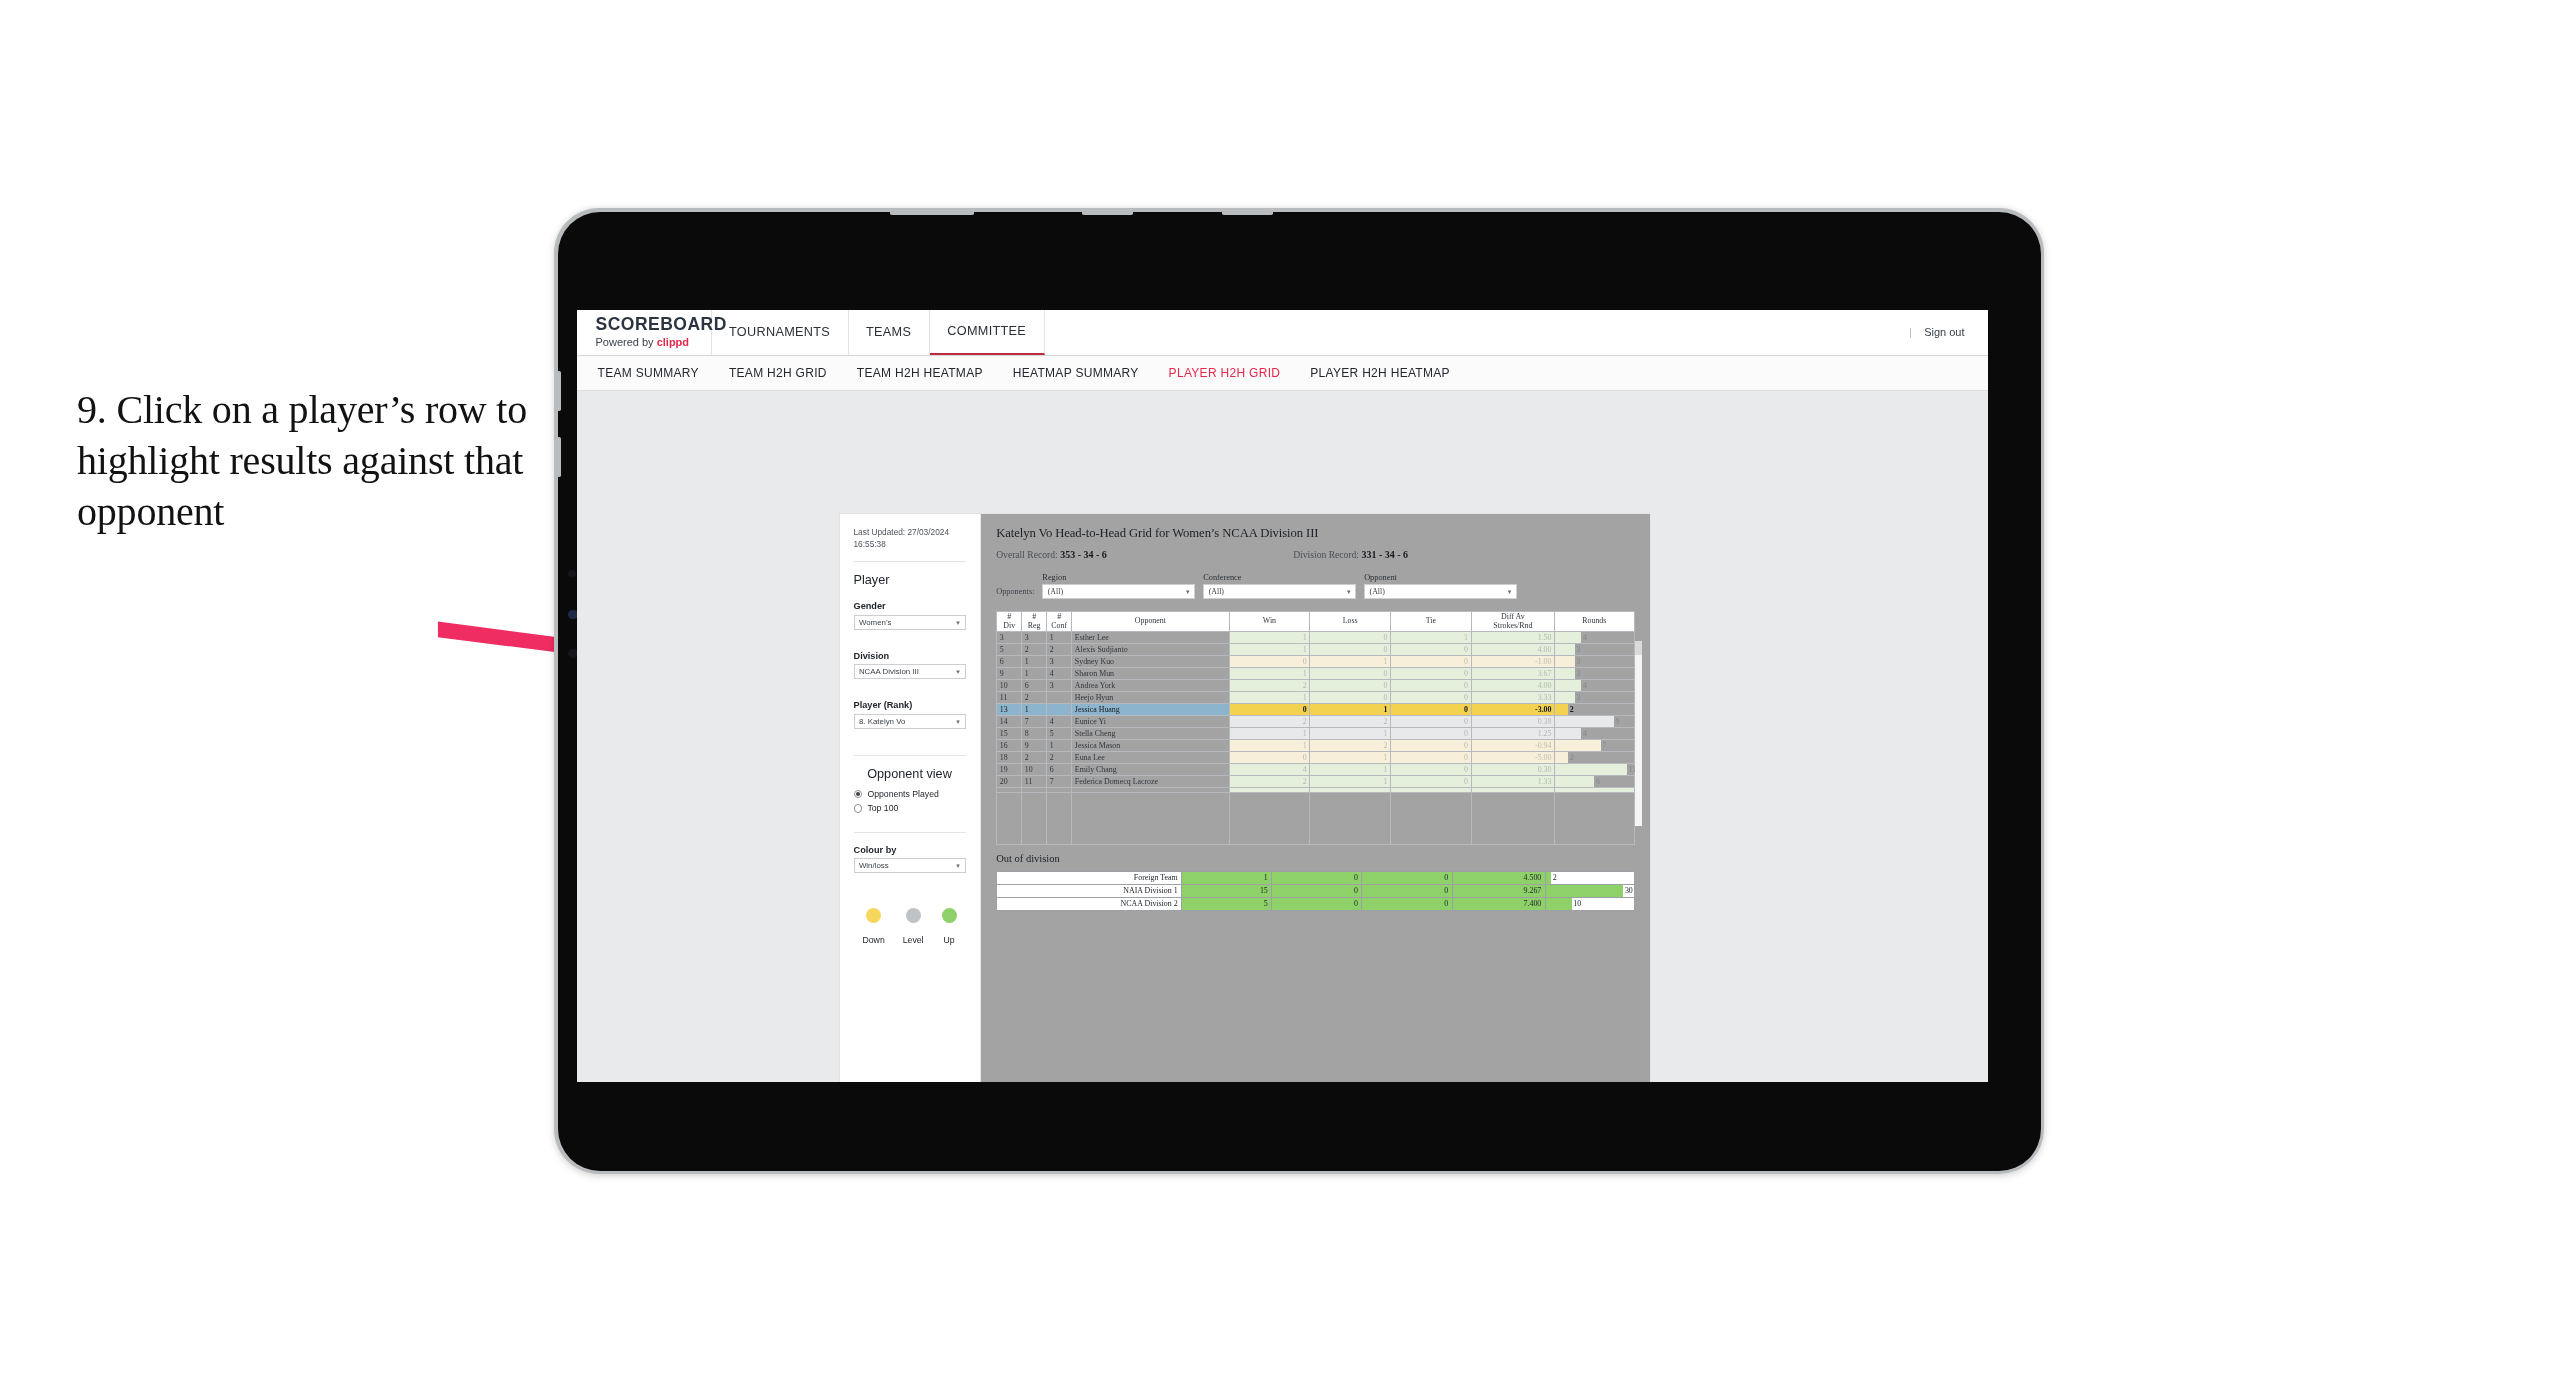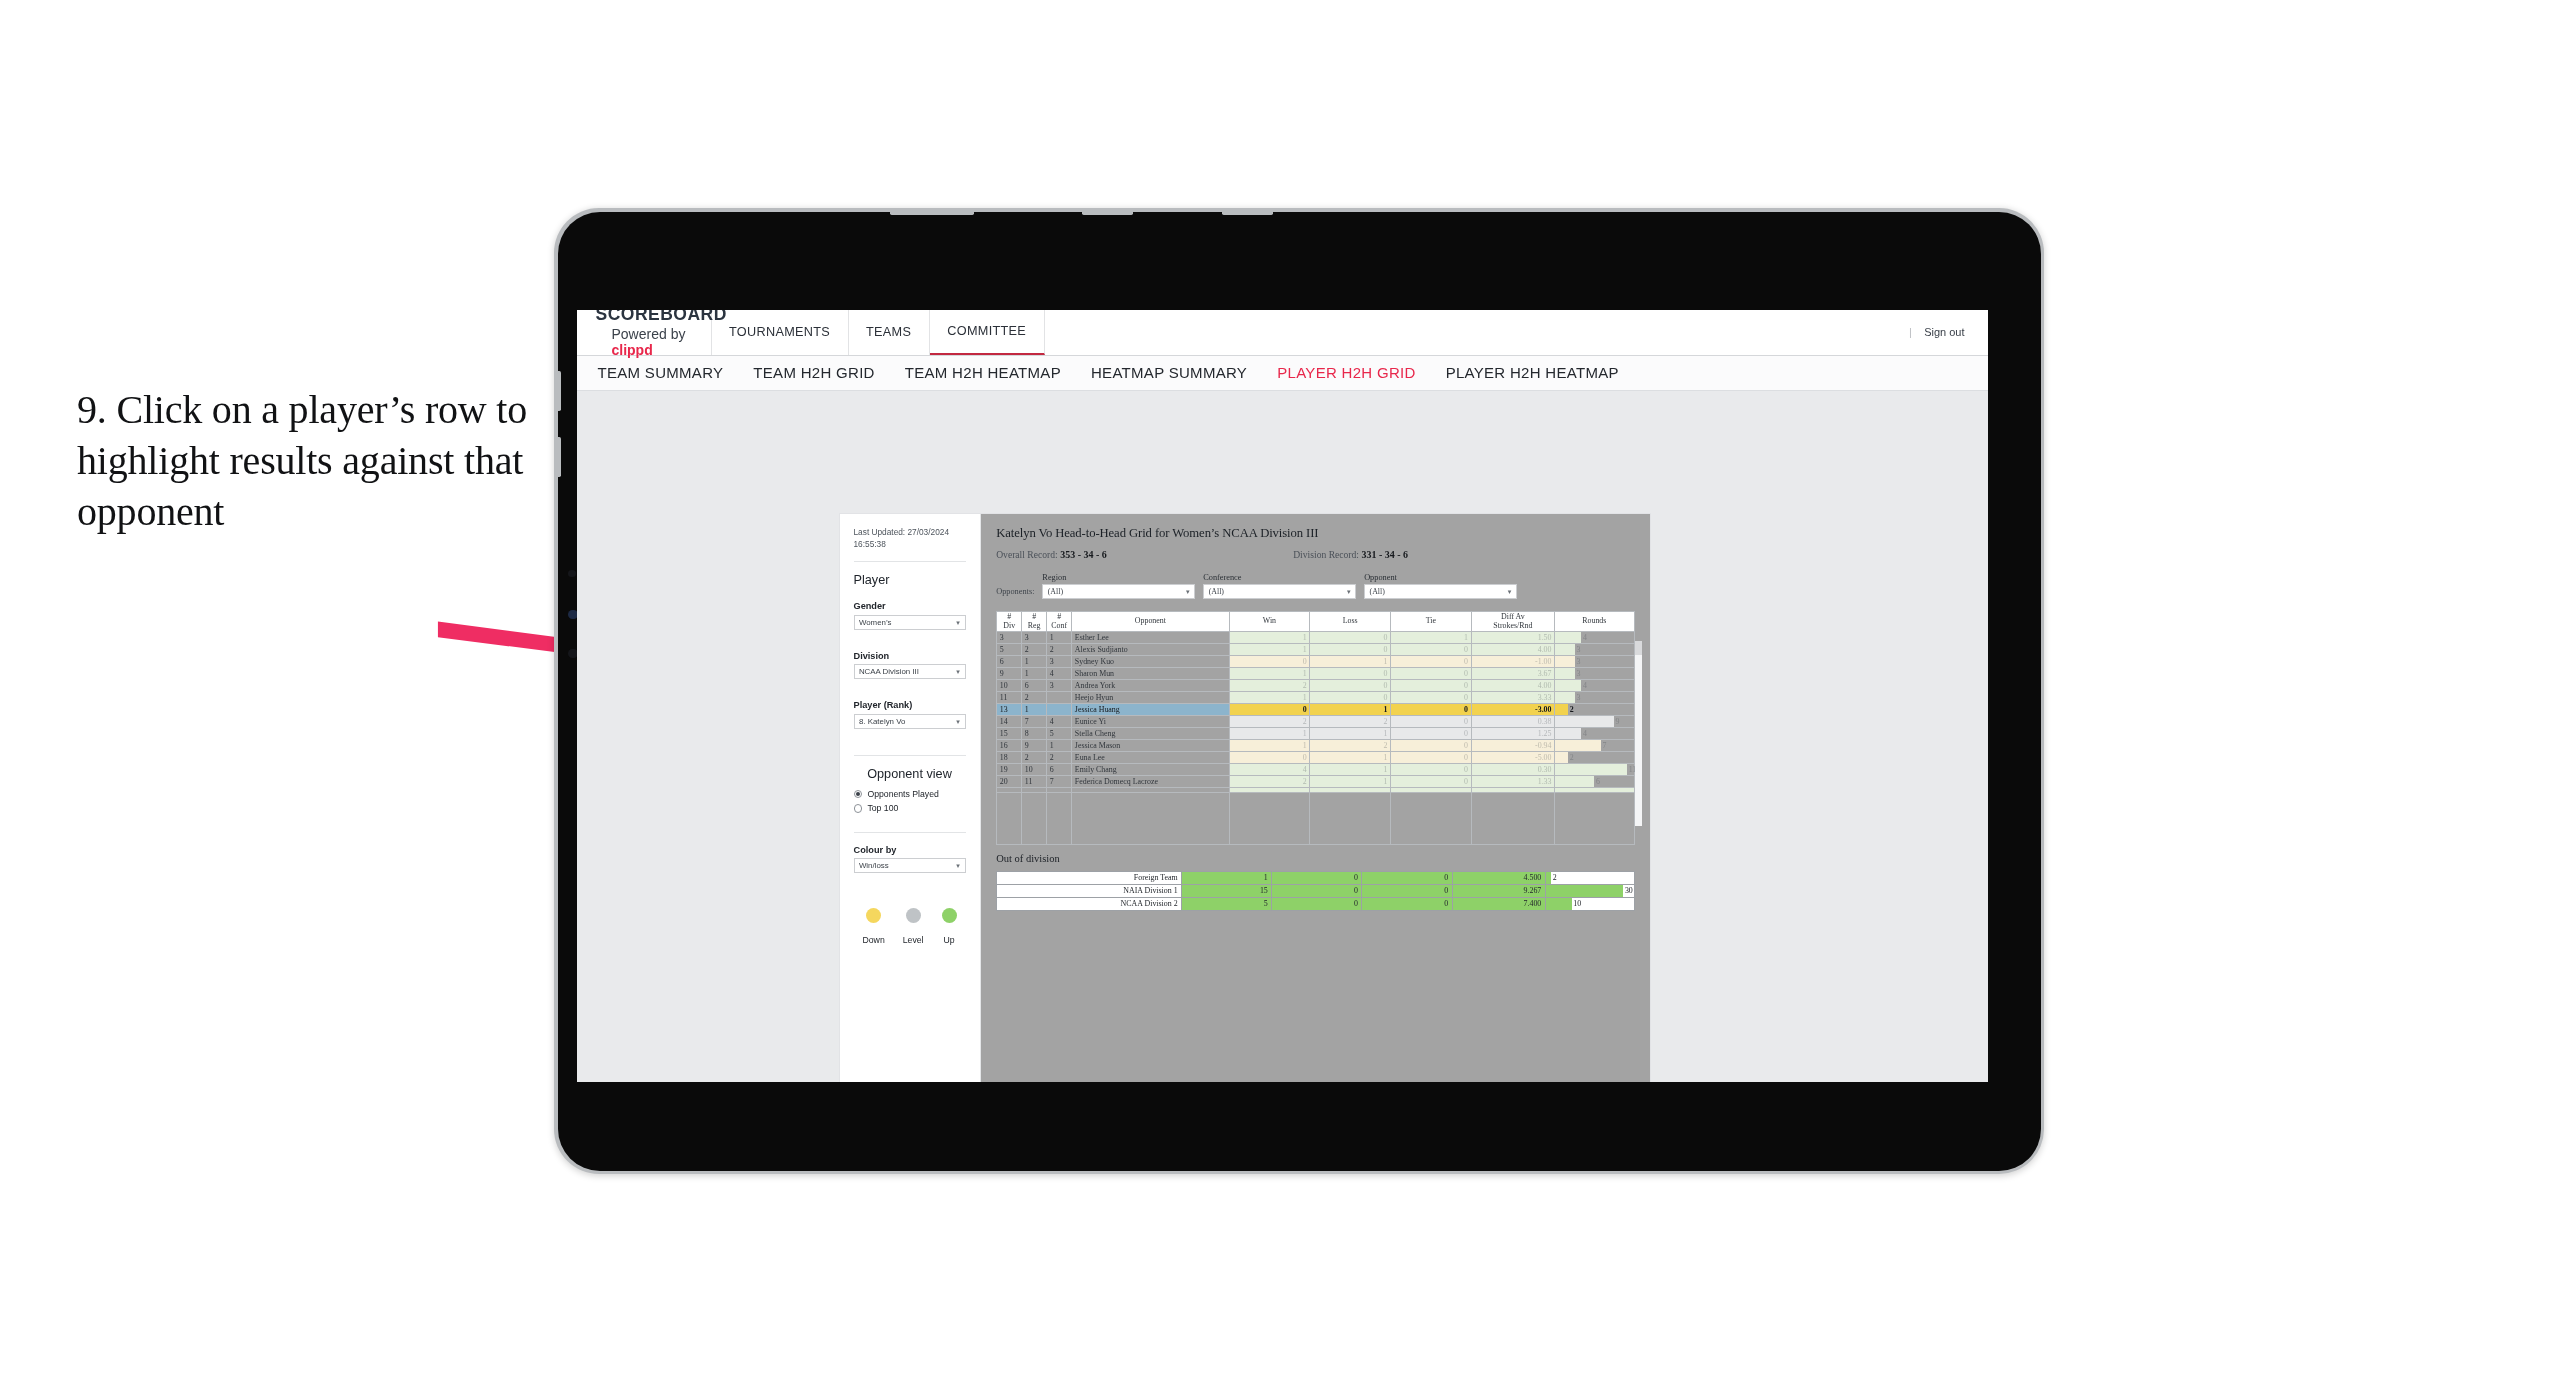--- a/index.html
+++ b/index.html
@@ -72,21 +72,21 @@
   #brand {
     width: 135px; padding-left: 19px;
     display: flex; flex-direction: column; justify-content: center;
     border-right: 0.9px solid #e2e3e5;
   }
   #brand-name {
     font-family: "Liberation Sans", sans-serif;
     font-weight: bold; font-size: 17.5px; letter-spacing: 0.5px;
     color: #2b3440; line-height: 1;
   }
-  #brand-sub { font-size: 14px; color: #3b424b; margin-top: 2.6px; margin-left: 16px; }
+  #brand-sub { font-size: 11px; color: #3b424b; margin-top: 2.6px; }
   #brand-sub .clippd { color: #e8274b; font-weight: bold; }
 
   .topnav-item {
     display: flex; align-items: center; padding: 0 17.5px;
     font-size: 12.7px; color: #2b3038; letter-spacing: 0.3px;
     border-right: 0.9px solid #e2e3e5;
     cursor: pointer;
   }
   .topnav-item.active { border-bottom: 2.6px solid #c22840; }
   #topnav-spacer { flex: 1; }
@@ -95,21 +95,21 @@
     padding-right: 23px; font-size: 11px; color: #3a4049;
   }
   #signout-div { color: #b9bcc0; }
 
   
   #subnav {
     height: 35px; background: #fbfbfc;
     display: flex; align-items: center; gap: 30px;
     padding-left: 21px;
     border-bottom: 0.9px solid #dcdee1;
-    font-size: 15px; letter-spacing: 0.3px;
+    font-size: 12px; letter-spacing: 0.3px;
   }
   .subnav-item { color: #24282e; cursor: pointer; white-space: nowrap; }
   .subnav-item.active { color: #e8274b; }
 
   
   #canvas { position: relative; width: 100%; height: 691px; background: #e9eaec; }
   #card {
     position: absolute; left: 263px; top: 123px;
     width: 810px; height: 873px;
     background: #a3a3a3;

